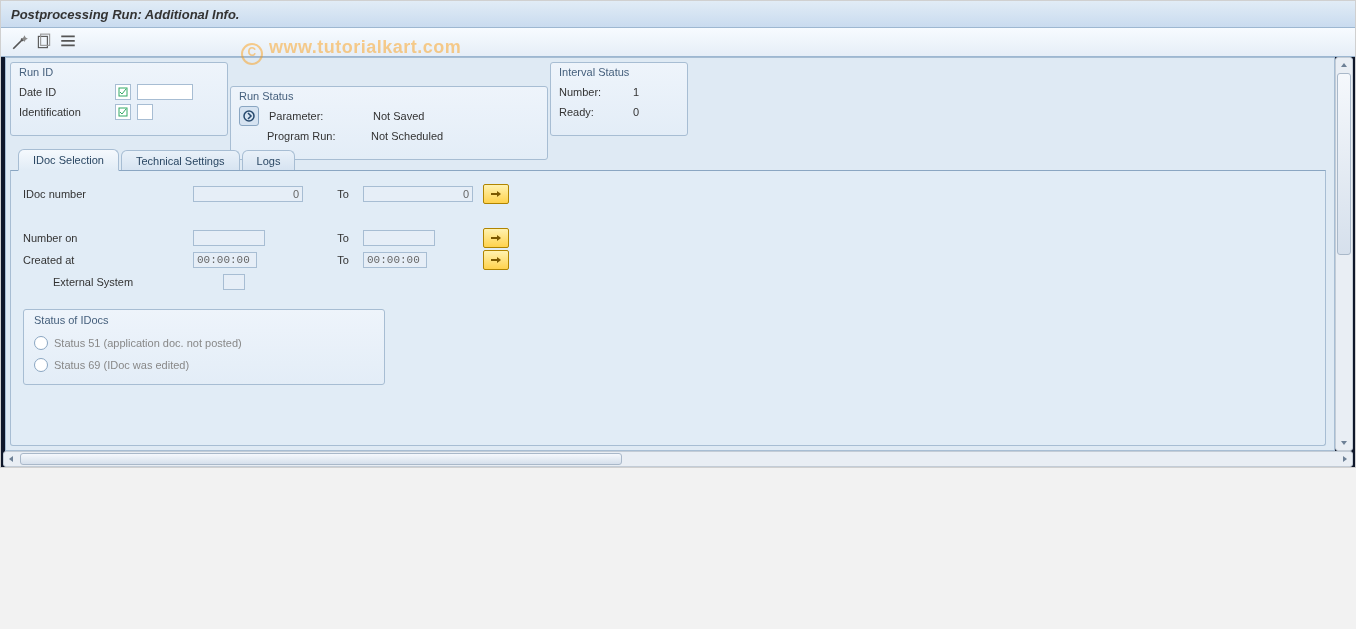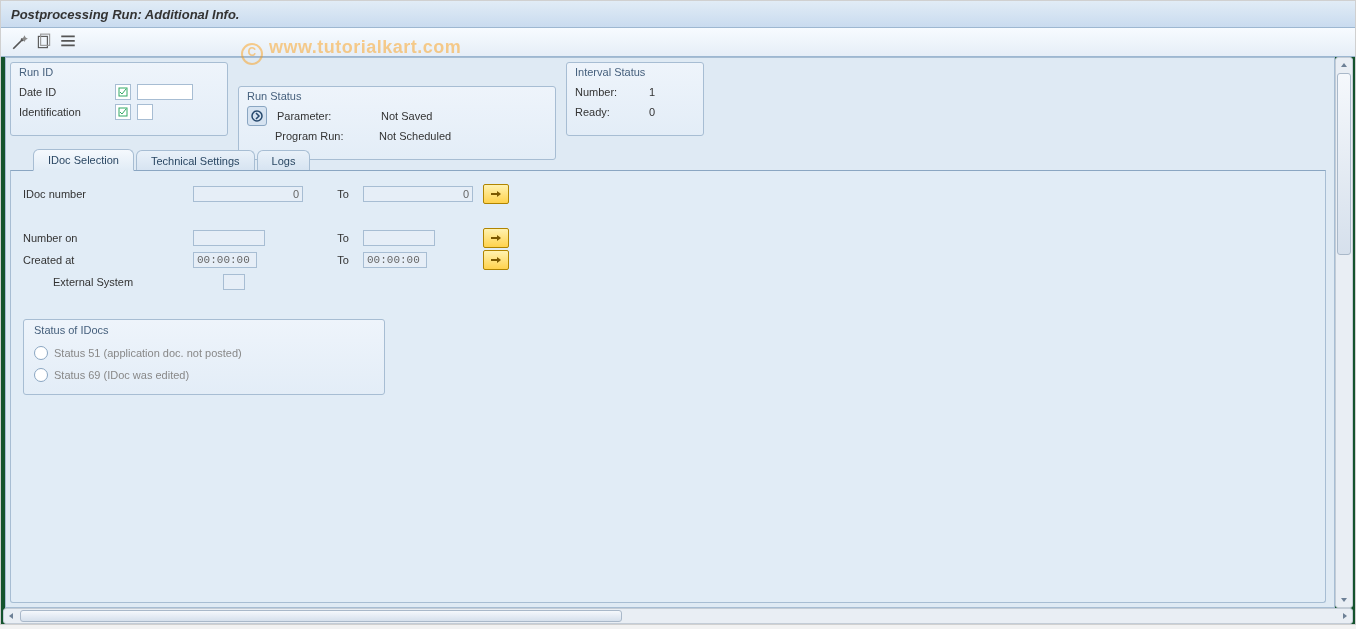--- a/index.html
+++ b/index.html
@@ -9,22 +9,22 @@
     height: 629px;
     font-family: Arial, Helvetica, sans-serif;
     font-size: 11px;
     background: #f2f2f2;
     color: #333;
     overflow: hidden;
   }
   .outer-frame {
     position: relative;
     width: 1356px;
-    height: 625px;
-    background: #14532d;
+    height: 468px;
+    background: #0f172a;
     box-sizing: border-box;
     border: 1px solid #d0d0d0;
   }
   .title-bar {
     height: 26px;
     background: linear-gradient(#e1ecf6, #c9dbef);
     border-bottom: 1px solid #9db7d1;
     display: flex;
     align-items: center;
     padding-left: 10px;
@@ -73,21 +73,21 @@
   .content-wrap {
     position: absolute;
     top: 56px; left: 4px; right: 20px; bottom: 16px;
     background: #dfeaf4;
     border: 1px solid #a7bdd3;
     box-sizing: border-box;
   }
 
   .group-row {
     position:absolute; top:4px; left:4px; right:14px;
-    display:flex; gap:10px;
+    display:flex; gap:2px;
   }
   .groupbox {
     background: linear-gradient(#eef4fb,#e3edf7);
     border: 1px solid #a7bdd3;
     border-radius: 3px;
     padding: 0 8px 6px 8px;
   }
   .groupbox .gb-title {
     font-size:11px; color:#46607d; padding:3px 0 4px 0;
   }
@@ -146,21 +146,20 @@
     margin-right:2px;
     color:#2a4763;
     font-size:11px;
     position:relative;
     top:1px;
   }
   .tab.active {
     background: linear-gradient(#f5f9fd,#e1ecf6);
     border-bottom:1px solid #e1ecf6;
     z-index:2;
-    margin-left:15px;
   }
   .tab-body {
     border:1px solid #a7bdd3;
     border-top:1px solid #8aa6c2;
     background:#e1ecf6;
     border-radius:0 0 3px 3px;
     position:absolute; top:24px; left:0; right:0; bottom:0;
     padding:12px;
   }
 
@@ -174,21 +173,21 @@
   .multi-btn {
     width:24px; height:18px;
     background: linear-gradient(#fff2b0,#ffd24d);
     border:1px solid #b08400;
     border-radius:2px;
     display:flex; align-items:center; justify-content:center;
   }
   .multi-btn svg { width:12px; height:10px; }
 
   .inner-group {
-    margin-top:26px;
+    margin-top:16px;
     width:340px;
     background: linear-gradient(#eef4fb,#e3edf7);
     border:1px solid #a7bdd3;
     border-radius:3px;
     padding:0 10px 8px 10px;
   }
   .inner-group .gb-title { padding:4px 0 6px 0; color:#46607d; }
   .radio-row { display:flex; align-items:center; height:22px; gap:6px; color:#888;}
   .radio {
     width:12px; height:12px; border:1px solid #8aa6c2; border-radius:50%;

